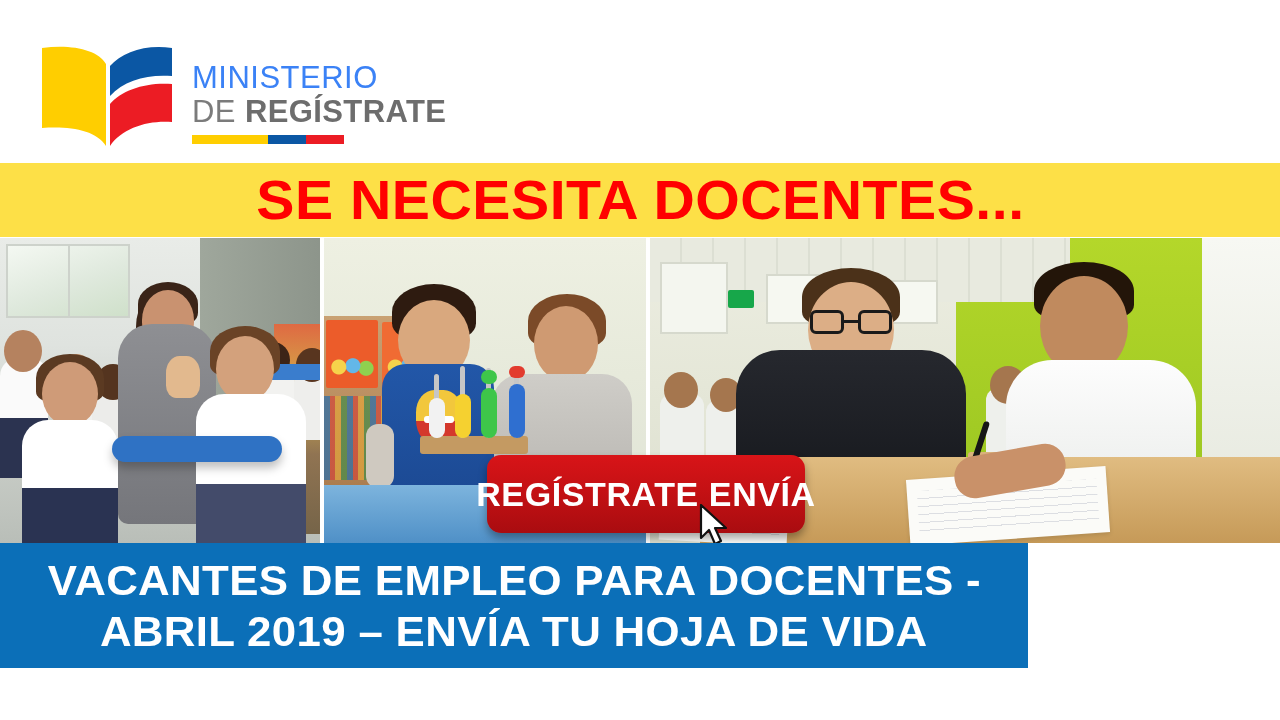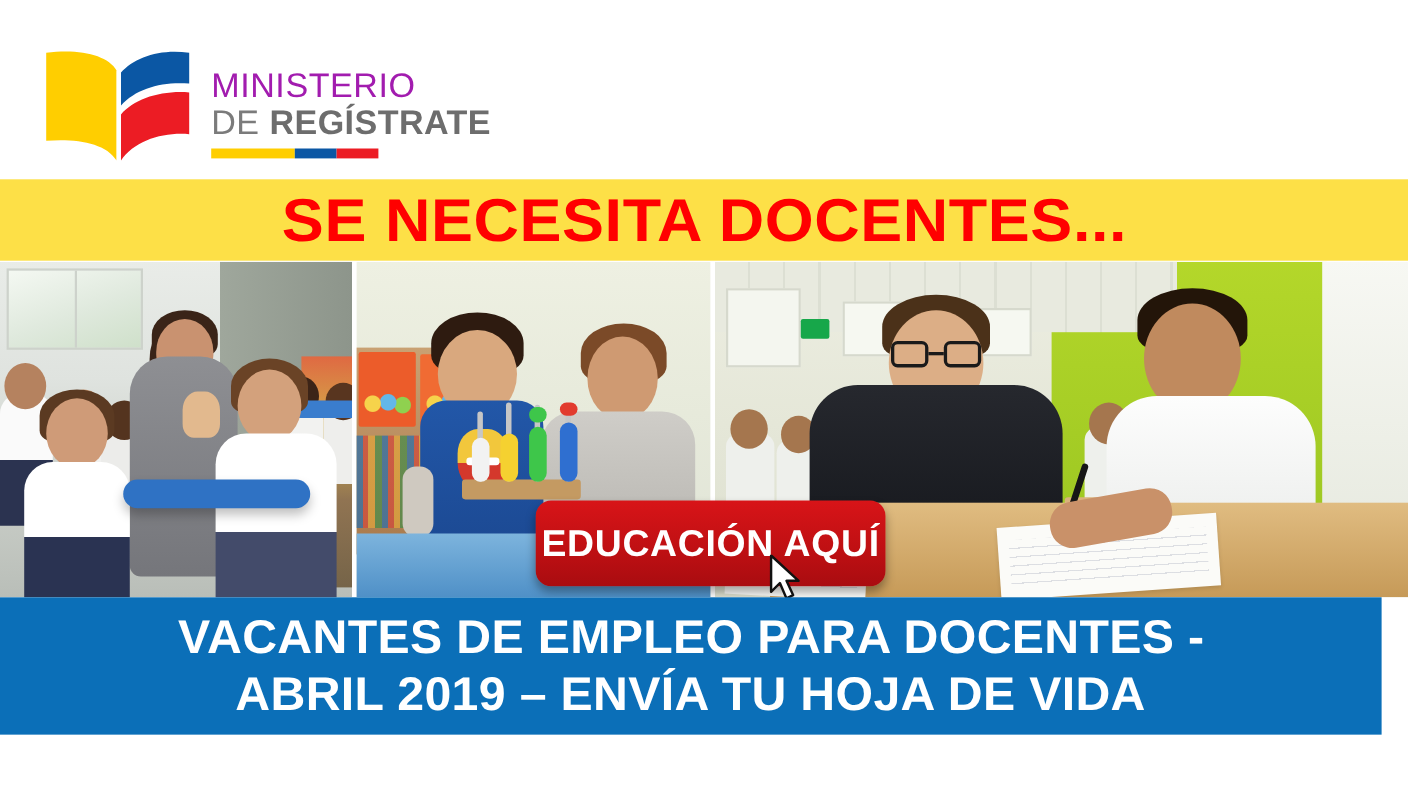--- a/index.html
+++ b/index.html
@@ -45,21 +45,21 @@
     flex: none;
   }
   .min-text {
     margin-left: 14px;
     margin-top: 28px;
     line-height: 1;
   }
   .min-line1 {
     font-size: 31px;
     letter-spacing: 0.5px;
-    color: #a21caf;
+    color: #3b82f6;
     font-weight: 400;
   }
   .min-line2 {
     font-size: 31px;
     letter-spacing: 0.4px;
     color: #7b7b7b;
     font-weight: 400;
     margin-top: 3px;
     white-space: nowrap;
   }
@@ -386,21 +386,21 @@
     width: 30px;
     height: 44px;
     pointer-events: none;
   }
 
   
   .banner {
     position: absolute;
     left: 0;
     top: 543px;
-    width: 1256px;
+    width: 1028px;
     height: 125px;
     background: #0B6FB8;
     display: flex;
     flex-direction: column;
     align-items: center;
     justify-content: center;
   }
   .banner .bline {
     color: #ffffff;
     font-size: 43px;
@@ -541,21 +541,21 @@
       <div class="man-body"></div>
       <div class="desk-front"></div>
       <div class="paper"></div>
       <div class="paper2"></div>
       <div class="pencil"></div>
       <div class="arm"></div>
     </div>
   </div>
 
   <div class="cta">
-    <span>EDUCACIÓN AQUÍ</span>
+    <span>REGÍSTRATE ENVÍA</span>
   </div>
   <svg class="cursor" viewBox="0 0 30 44">
     <path d="M2 1 L2 34 L10 26 L16 40 L22 37 L16 24 L27 24 Z" fill="#ffffff" stroke="#111111" stroke-width="2.2" stroke-linejoin="round"></path>
   </svg>
 
   <div class="banner">
     <div class="bline">VACANTES DE EMPLEO PARA DOCENTES -</div>
     <div class="bline">ABRIL 2019 – ENVÍA TU HOJA DE VIDA</div>
   </div>
 

